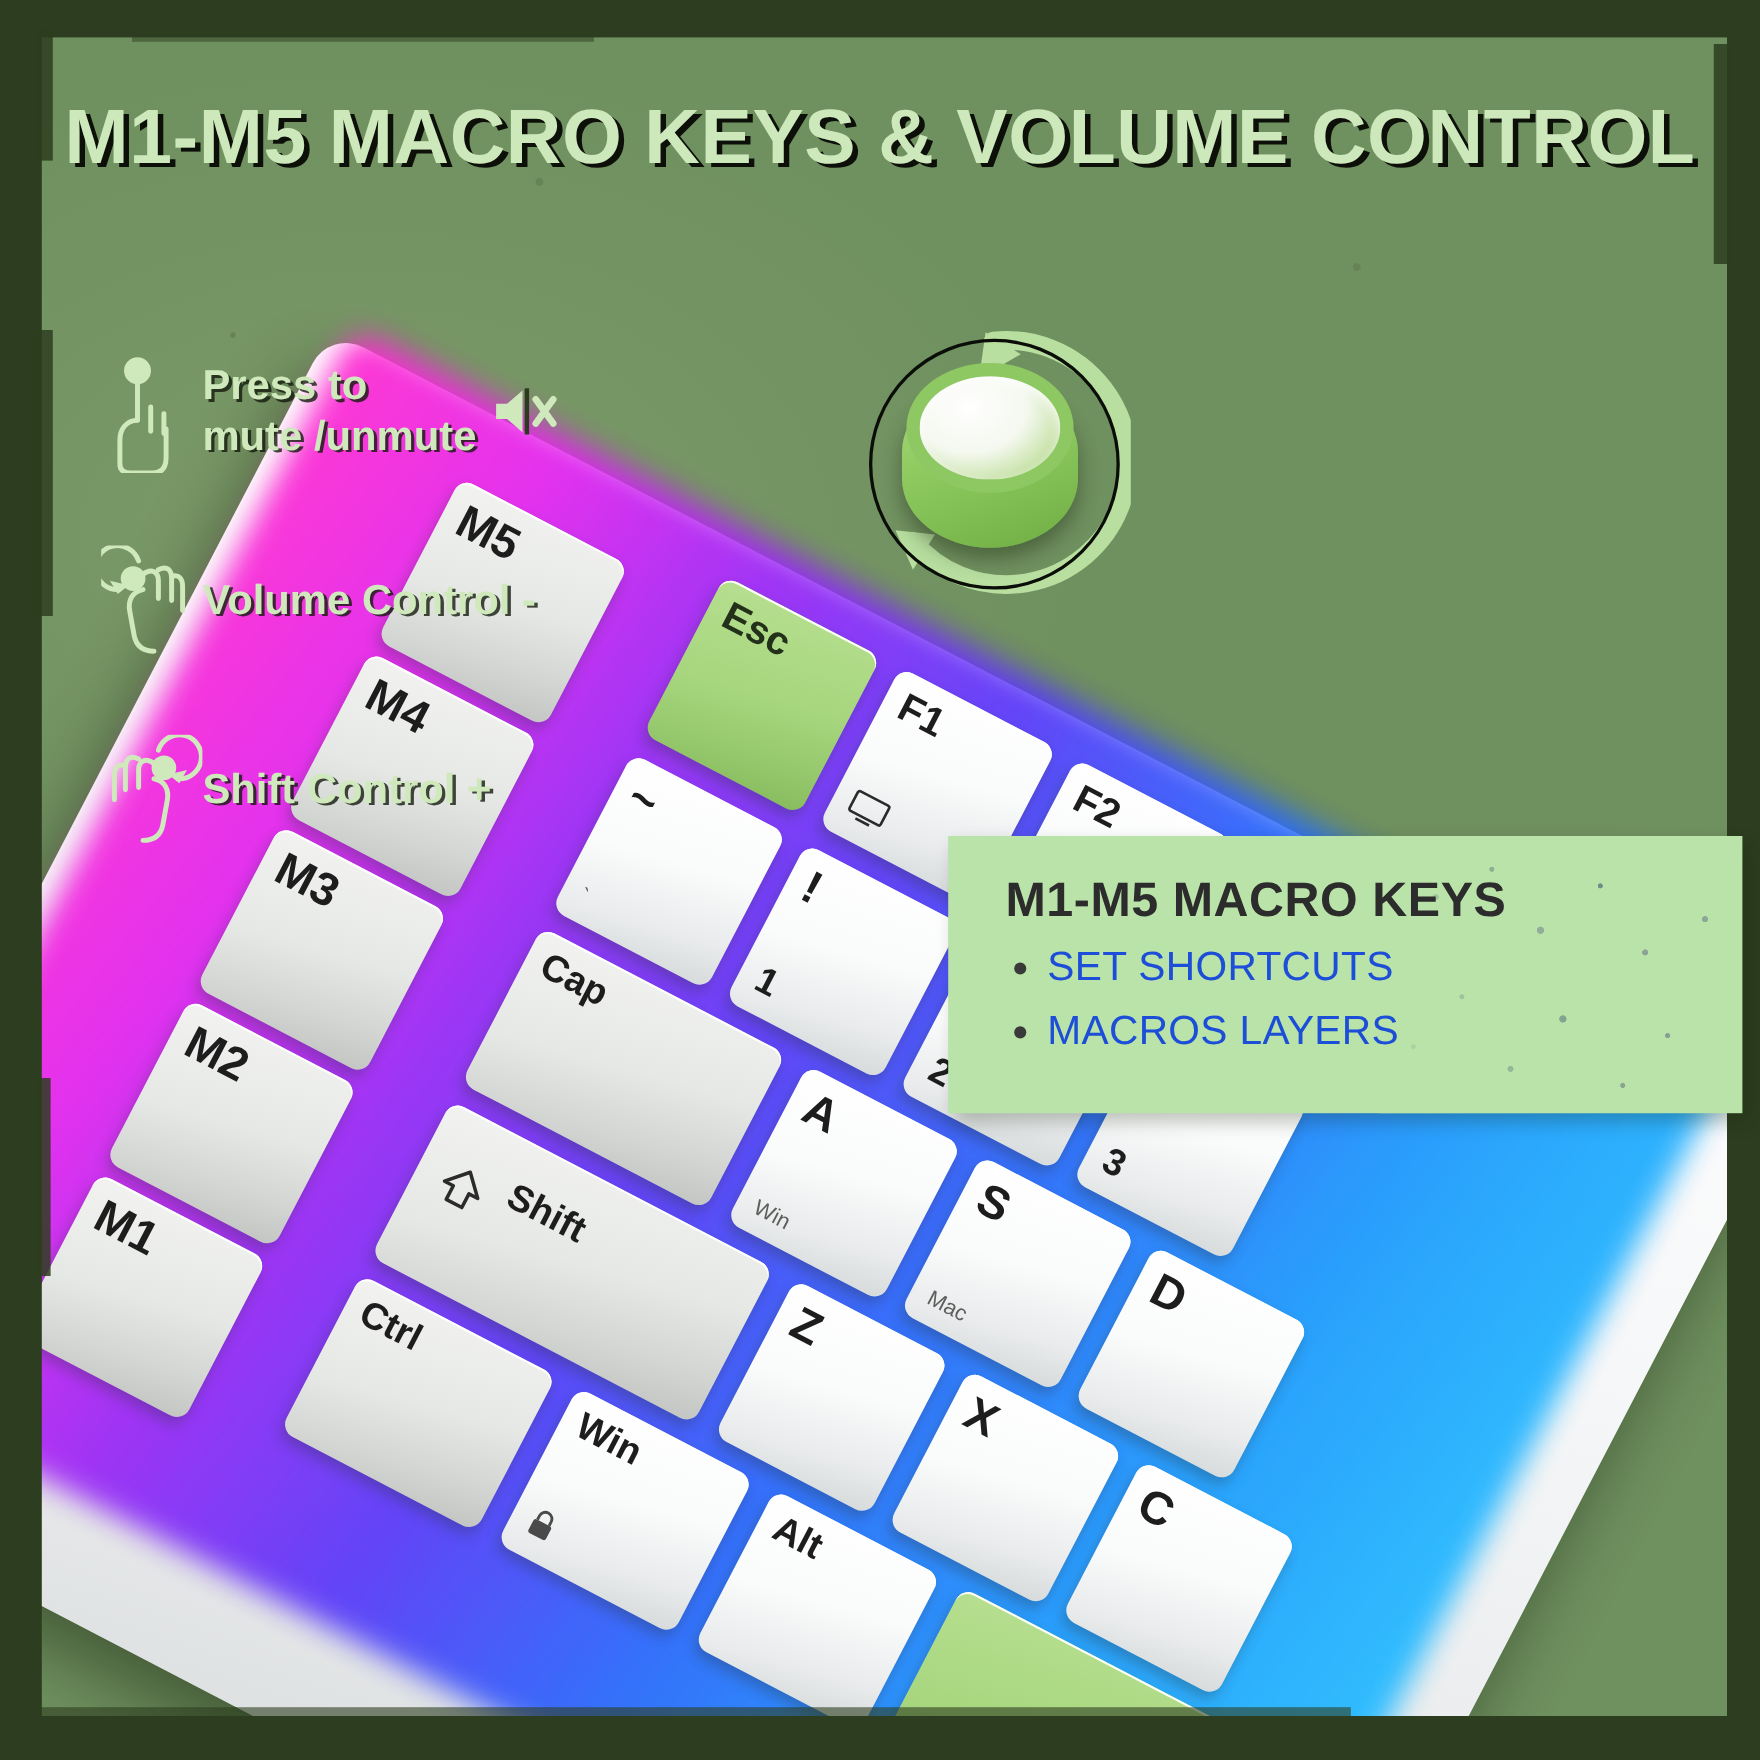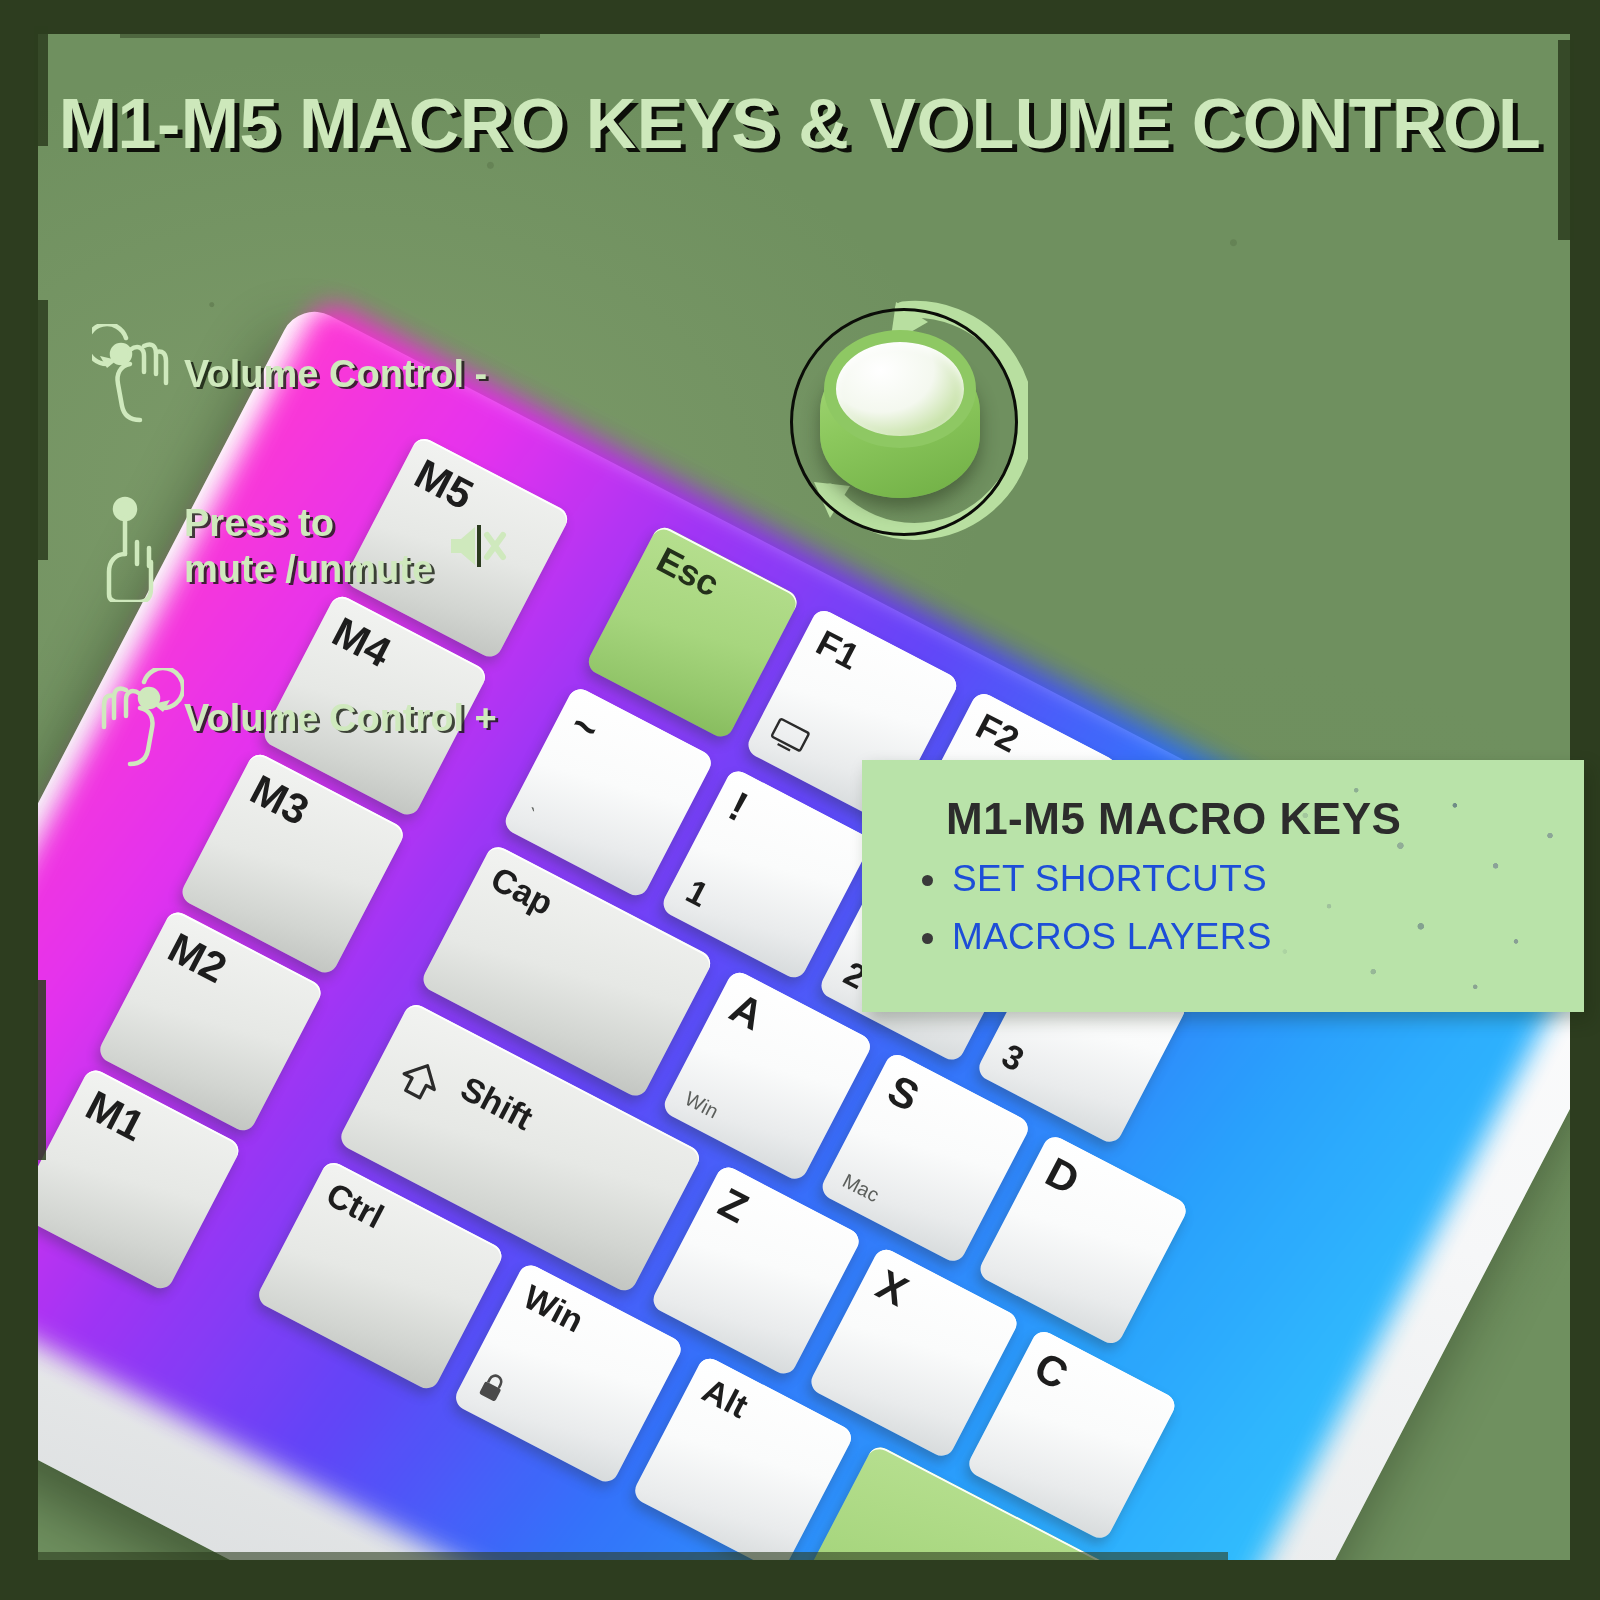--- a/index.html
+++ b/index.html
@@ -171,21 +171,21 @@
       radial-gradient(circle at 80% 72%, rgba(115,130,140,.7) 0 2px, transparent 2.6px),
       radial-gradient(circle at 38% 84%, rgba(90,105,120,.6) 0 2.5px, transparent 3px),
       radial-gradient(circle at 68% 90%, rgba(105,120,130,.6) 0 2px, transparent 2.6px),
       radial-gradient(circle at 12% 76%, rgba(70,90,110,.55) 0 2px, transparent 2.6px),
       radial-gradient(circle at 90% 30%, rgba(110,125,140,.6) 0 2.5px, transparent 3px);
     -webkit-mask-image:linear-gradient(90deg, transparent 0%, rgba(0,0,0,.5) 30%, #000 70%);
     mask-image:linear-gradient(90deg, transparent 0%, rgba(0,0,0,.5) 30%, #000 70%);
     pointer-events:none;
   }
   .callout h3{
-    position:relative;margin:0;padding:34px 0 0 84px;
+    position:relative;margin:0;padding:34px 0 0 52px;
     font-size:44px;font-weight:700;color:#2c2c2c;letter-spacing:.5px;
   }
   .callout ul{position:relative;margin:14px 0 0 0;padding:0 0 0 56px;list-style:none;}
   .callout li{
     position:relative;padding-left:34px;margin-bottom:16px;
     font-size:37px;font-weight:400;color:#1d4ed8;letter-spacing:.3px;
   }
   .callout li:before{
     content:"";position:absolute;left:4px;top:17px;
     width:11px;height:11px;border-radius:50%;background:#3a3a3a;
@@ -339,20 +339,47 @@
   <div class="grit" style="left:34px;top:26px;width:14px;height:120px;"></div>
   <div class="grit" style="left:30px;top:300px;width:18px;height:260px;"></div>
   <div class="grit" style="left:34px;top:980px;width:12px;height:180px;"></div>
   <div class="grit" style="left:28px;bottom:34px;width:1200px;height:14px;opacity:.6;"></div>
   <div class="grit" style="right:26px;top:40px;width:16px;height:200px;"></div>
   <div class="grit" style="left:120px;top:28px;width:420px;height:10px;opacity:.5;"></div>
 
   <div class="title">M1-M5 MACRO KEYS &amp; VOLUME CONTROL</div>
 
   <div class="features">
+
+    <div class="feature">
+      <div class="f-icon">
+        <svg width="92" height="106" viewBox="0 0 92 106">
+          <g fill="none" stroke="#cfe9bd" stroke-width="4.5" stroke-linecap="round" stroke-linejoin="round">
+            <circle cx="33" cy="13" r="10" fill="#cfe9bd"></circle>
+            <path d="M33 22 v36"></path>
+            <path d="M33 58 c-10 0 -16 8 -16 18 v22 c0 6 4 8 10 8 h20 c8 0 12 -5 12 -14 v-26"></path>
+            <path d="M45 46 v22"></path>
+            <path d="M57 52 v18"></path>
+          </g>
+        </svg>
+      </div>
+      <div class="f-text">
+        <span class="lines">
+          <span>Press to</span>
+          <span>mute /unmute</span>
+        </span>
+        <span class="mute-glyph">
+          <svg width="62" height="46" viewBox="0 0 62 46">
+            <path d="M4 16 h10 L28 4 v38 L14 30 H4 z" fill="#cfe9bd"></path>
+            <rect x="30" y="2" width="4" height="42" fill="#2b3b1e"></rect>
+            <path d="M40 12 L56 34 M56 12 L40 34" stroke="#cfe9bd" stroke-width="6" stroke-linecap="round"></path>
+          </svg>
+        </span>
+      </div>
+    </div>
 
     <div class="feature">
       <div class="f-icon">
         <svg width="92" height="106" viewBox="0 0 92 106">
           <g fill="none" stroke="#cfe9bd" stroke-width="4.5" stroke-linecap="round" stroke-linejoin="round">
             <path d="M34 14 A20 20 0 1 0 16 40"></path>
             <path d="M8 32 L15 44 L25 36 Z" fill="#cfe9bd" stroke="none"></path>
             <circle cx="29" cy="30" r="9" fill="#cfe9bd"></circle>
             <path d="M38 26 c8 -6 14 -2 14 6 v16"></path>
             <path d="M52 22 c8 -4 12 0 12 8 v20"></path>
@@ -365,60 +392,33 @@
         <span class="lines">
           <span>Volume Control -</span>
         </span>
       </div>
     </div>
 
     <div class="feature">
       <div class="f-icon">
         <svg width="92" height="106" viewBox="0 0 92 106">
           <g fill="none" stroke="#cfe9bd" stroke-width="4.5" stroke-linecap="round" stroke-linejoin="round">
-            <circle cx="33" cy="13" r="10" fill="#cfe9bd"></circle>
-            <path d="M33 22 v36"></path>
-            <path d="M33 58 c-10 0 -16 8 -16 18 v22 c0 6 4 8 10 8 h20 c8 0 12 -5 12 -14 v-26"></path>
-            <path d="M45 46 v22"></path>
-            <path d="M57 52 v18"></path>
-          </g>
-        </svg>
-      </div>
-      <div class="f-text">
-        <span class="lines">
-          <span>Press to</span>
-          <span>mute /unmute</span>
-        </span>
-        <span class="mute-glyph">
-          <svg width="62" height="46" viewBox="0 0 62 46">
-            <path d="M4 16 h10 L28 4 v38 L14 30 H4 z" fill="#cfe9bd"></path>
-            <rect x="30" y="2" width="4" height="42" fill="#2b3b1e"></rect>
-            <path d="M40 12 L56 34 M56 12 L40 34" stroke="#cfe9bd" stroke-width="6" stroke-linecap="round"></path>
-          </svg>
-        </span>
-      </div>
-    </div>
-
-    <div class="feature">
-      <div class="f-icon">
-        <svg width="92" height="106" viewBox="0 0 92 106">
-          <g fill="none" stroke="#cfe9bd" stroke-width="4.5" stroke-linecap="round" stroke-linejoin="round">
             <path d="M52 14 A20 20 0 1 1 70 40"></path>
             <path d="M78 32 L71 44 L61 36 Z" fill="#cfe9bd" stroke="none"></path>
             <circle cx="57" cy="30" r="9" fill="#cfe9bd"></circle>
             <path d="M48 26 c-8 -6 -14 -2 -14 6 v16"></path>
             <path d="M34 22 c-8 -4 -12 0 -12 8 v20"></path>
             <path d="M22 28 c-7 -2 -10 2 -10 9 v22"></path>
             <path d="M48 40 c10 2 14 10 12 20 l-4 22 c-2 10 -8 14 -18 14"></path>
           </g>
         </svg>
       </div>
       <div class="f-text">
         <span class="lines">
-          <span>Volume Control +</span>
+          <span>Shift Control +</span>
         </span>
       </div>
     </div>
 
   </div>
 
   <div class="callout">
     <div class="fade"></div>
     <div class="speck"></div>
     <h3>M1-M5 MACRO KEYS</h3>

